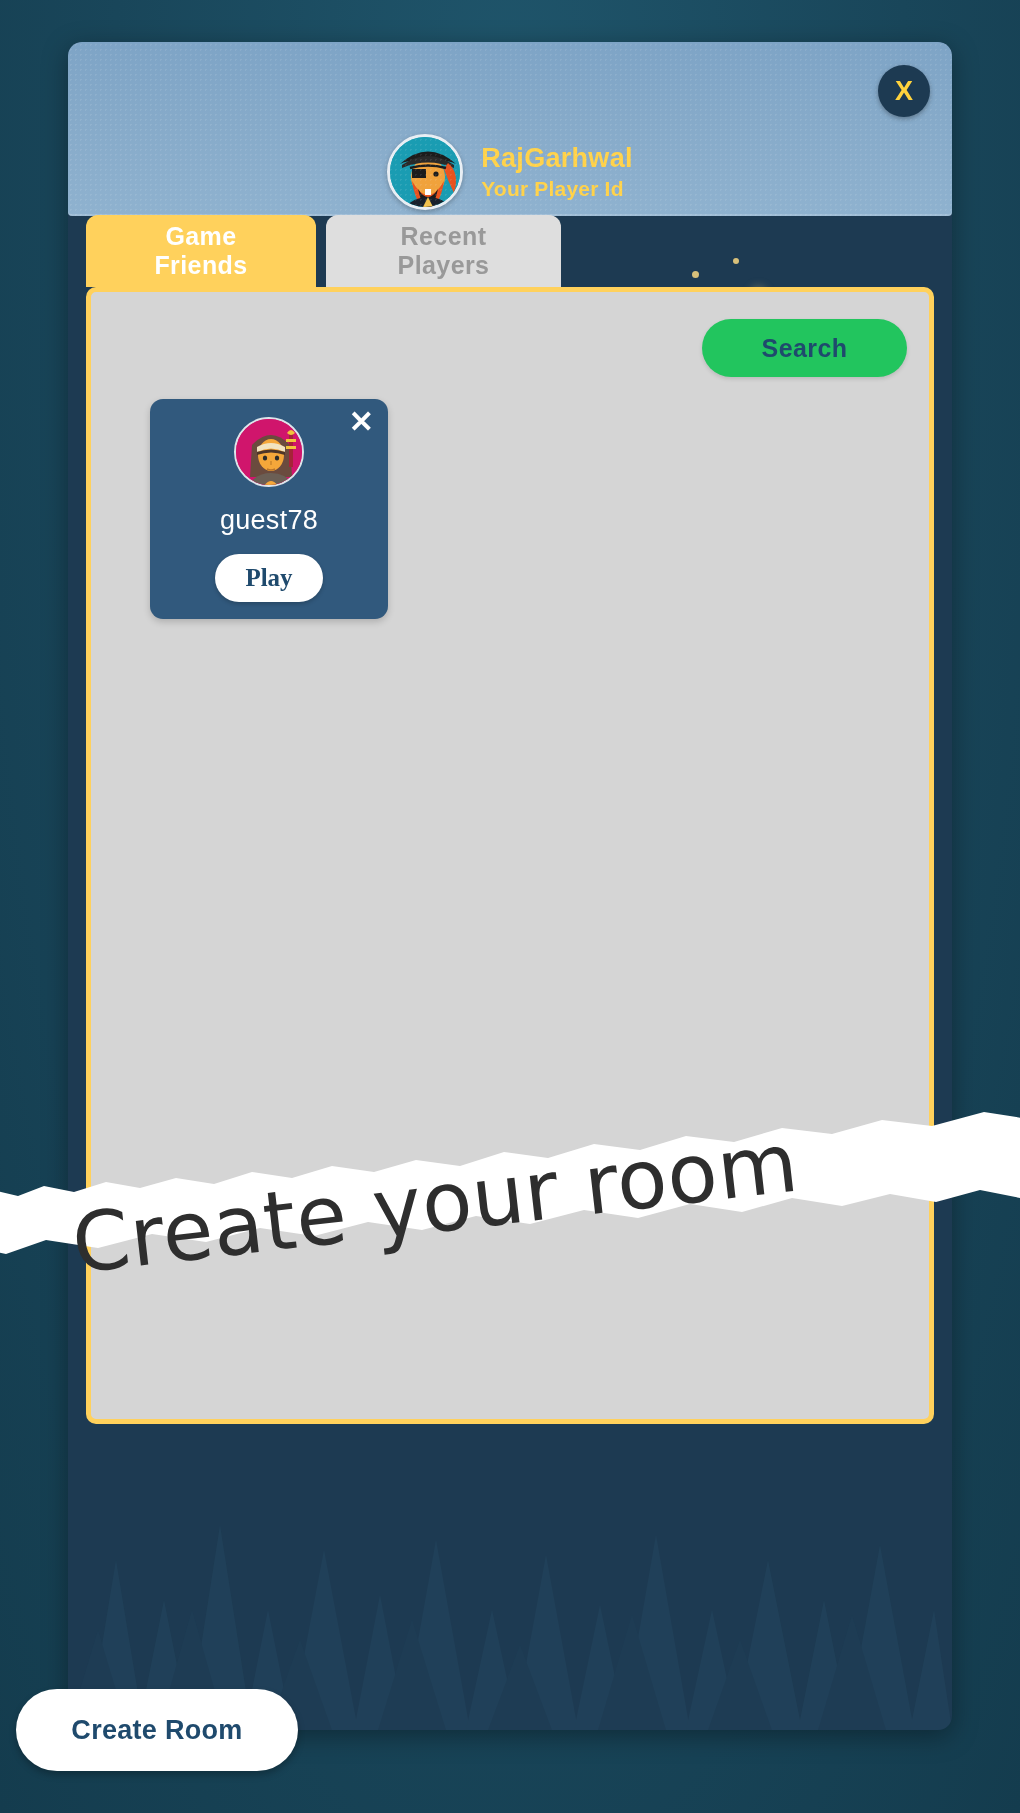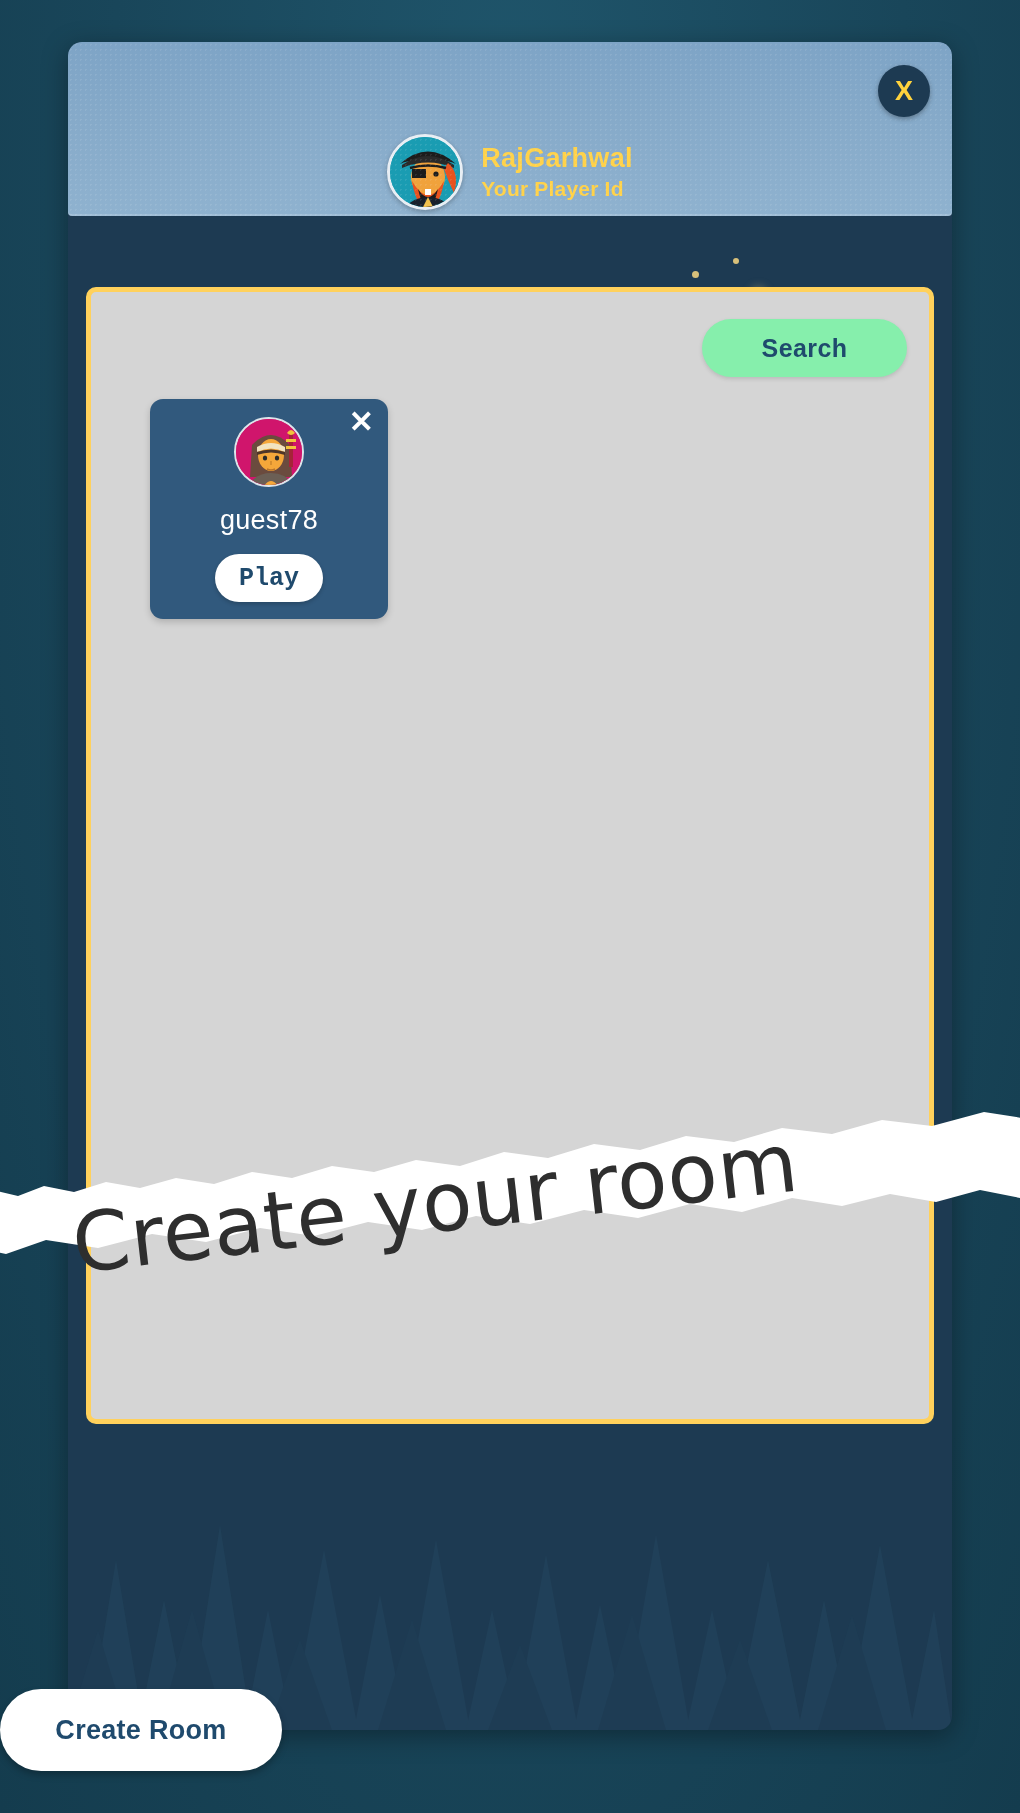--- a/index.html
+++ b/index.html
@@ -105,21 +105,21 @@
     width:848px; height:1137px;
     background:#d5d5d5;
     border:5px solid #ffd15c;
     border-radius:10px;
     overflow:hidden;
   }
 
   .search-btn{
     position:absolute; right:22px; top:27px;
     width:205px; height:58px; border-radius:29px;
-    background:#86efac; border:none;
+    background:#22c55e; border:none;
     color:#1f4a6d; font-size:25px; font-weight:bold;
     letter-spacing:.4px; cursor:pointer;
     font-family:"Liberation Sans", sans-serif;
     box-shadow:0 2px 4px rgba(0,0,0,.13);
   }
 
   
   .friend-card{
     position:absolute; left:59px; top:107px;
     width:238px; height:220px;
@@ -144,21 +144,21 @@
     position:absolute; left:0; right:0; top:106px;
     text-align:center; color:#ffffff;
     font-size:27px; font-weight:normal; letter-spacing:.3px;
   }
   .play-btn{
     position:absolute; left:50%; bottom:17px;
     transform:translateX(-50%);
     width:108px; height:48px; border-radius:24px;
     background:#ffffff; border:none;
     color:#1f4a6d; font-size:25px; font-weight:bold;
-    cursor:pointer; font-family:Liberation Mono, monospace;
+    cursor:pointer; font-family:Liberation Serif, serif;
     box-shadow:0 2px 4px rgba(0,0,0,.2);
   }
 
   
   .banner{
     position:absolute; left:-30px; top:1078px;
     width:1080px; height:230px;
     z-index:30; pointer-events:none;
   }
   .banner-text{
@@ -167,21 +167,21 @@
     transform:rotate(-6.5deg);
     font-size:82px; font-weight:normal;
     color:#2e2e2e; letter-spacing:.5px;
     font-family:"DejaVu Sans", sans-serif;
     text-align:left;
     z-index:2;
   }
 
   
   .bottom-bar{
-    position:absolute; left:0; right:0; bottom:42px;
+    position:absolute; left:16px; right:0; bottom:42px;
     display:flex; justify-content:flex-start; gap:74px;
     z-index:20;
   }
   .room-btn{
     width:282px; height:82px; border-radius:41px;
     background:#ffffff; border:none;
     color:#1f4a6d; font-size:27px; font-weight:bold;
     letter-spacing:.3px; cursor:pointer;
     font-family:"Liberation Sans", sans-serif;
     box-shadow:0 4px 7px rgba(0,0,0,.25);
@@ -258,20 +258,24 @@
         <div class="player-name">RajGarhwal</div>
         <div class="player-sub">Your Player Id</div>
       </div>
     </div>
   </div>
 
   <div class="dot" style="left:686px;top:248px;width:9px;height:9px;box-shadow:0 0 9px 4px rgba(216,192,122,.35);"></div>
   <div class="dot" style="left:624px;top:229px;width:7px;height:7px;"></div>
   <div class="dot" style="left:665px;top:216px;width:6px;height:6px;"></div>
 
+  <div class="tabs">
+    <button class="tab active">Game Friends</button>
+    <button class="tab inactive">Recent Players</button>
+  </div>
 
   <div class="content">
 
     <button class="search-btn">Search</button>
 
     <div class="friend-card">
       <button class="card-close">✕</button>
 
       <div class="friend-avatar">
         <svg viewBox="0 0 70 70" width="70" height="70">

